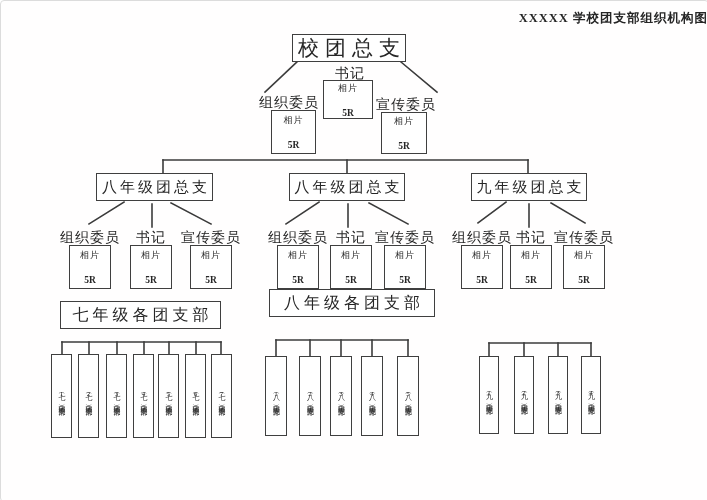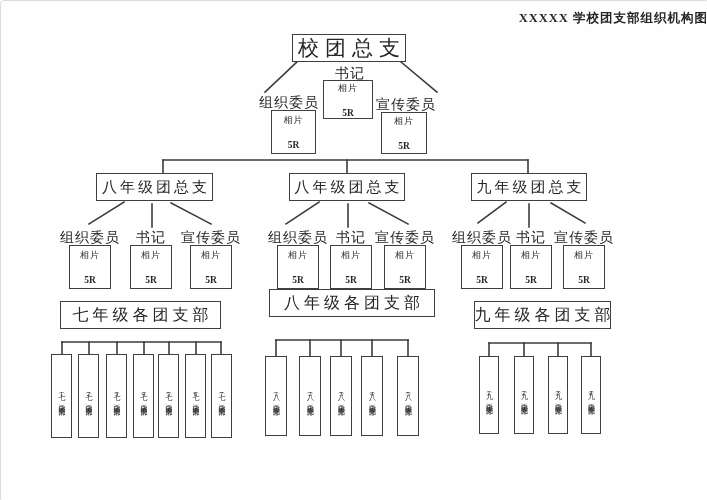--- a/index.html
+++ b/index.html
@@ -159,21 +159,20 @@
     <span class="p1">相片</span>
     <span class="p2">5R</span>
   </div>
   <div class="photo" style="left:562px;top:244px;width:42px;height:44px">
     <span class="p1">相片</span>
     <span class="p2">5R</span>
   </div>
 
   <div class="box hdr" style="left:59px;top:300px;width:161px;height:28px">七年级各团支部</div>
   <div class="box hdr" style="left:268px;top:288px;width:166px;height:28px">八年级各团支部</div>
-  <div class="box hdr" style="left:473px;top:300px;width:137px;height:28px">九年级各团支部</div>
 
   <div class="vbox" style="left:50px;top:353px;width:21px;height:84px">七（1）班团支部</div>
   <div class="vbox" style="left:77px;top:353px;width:21px;height:84px">七（2）班团支部</div>
   <div class="vbox" style="left:105px;top:353px;width:21px;height:84px">七（3）班团支部</div>
   <div class="vbox" style="left:132px;top:353px;width:21px;height:84px">七（4）班团支部</div>
   <div class="vbox" style="left:157px;top:353px;width:21px;height:84px">七（5）班团支部</div>
   <div class="vbox" style="left:184px;top:353px;width:21px;height:84px">七（6）班团支部</div>
   <div class="vbox" style="left:210px;top:353px;width:21px;height:84px">七（7）班团支部</div>
 
   <div class="vbox" style="left:264px;top:355px;width:22px;height:80px">八（1）班团支部</div>

